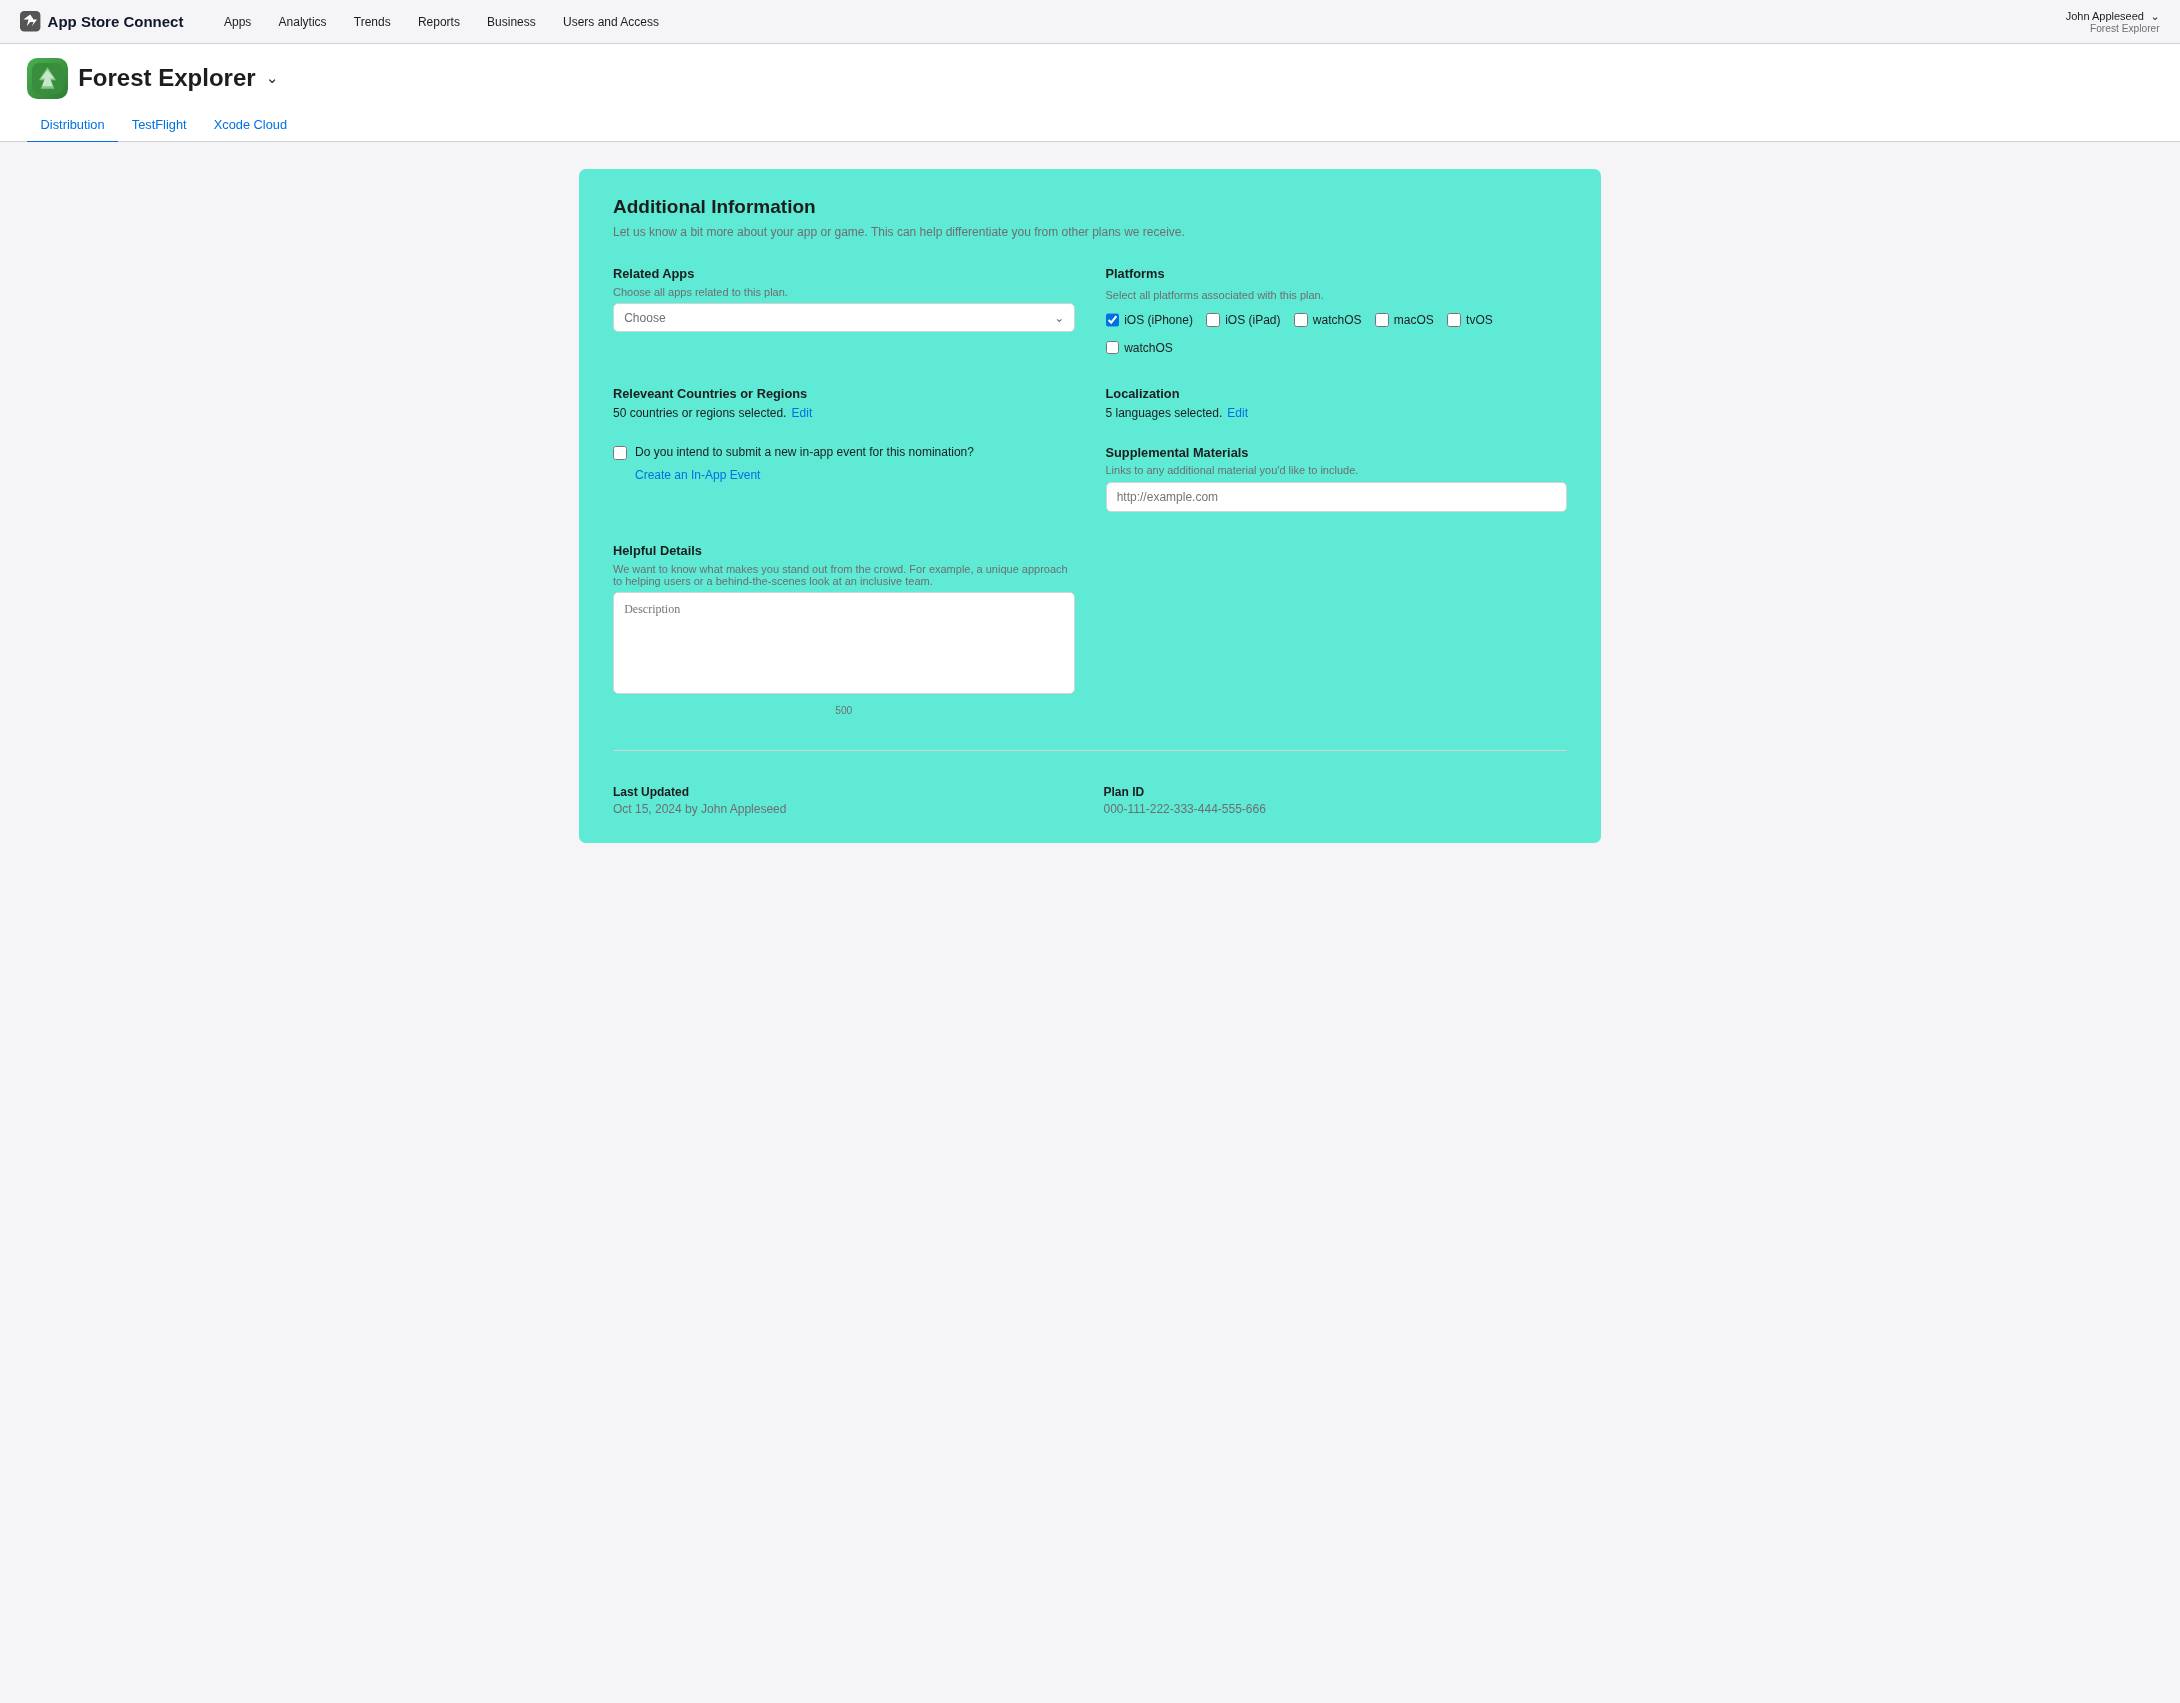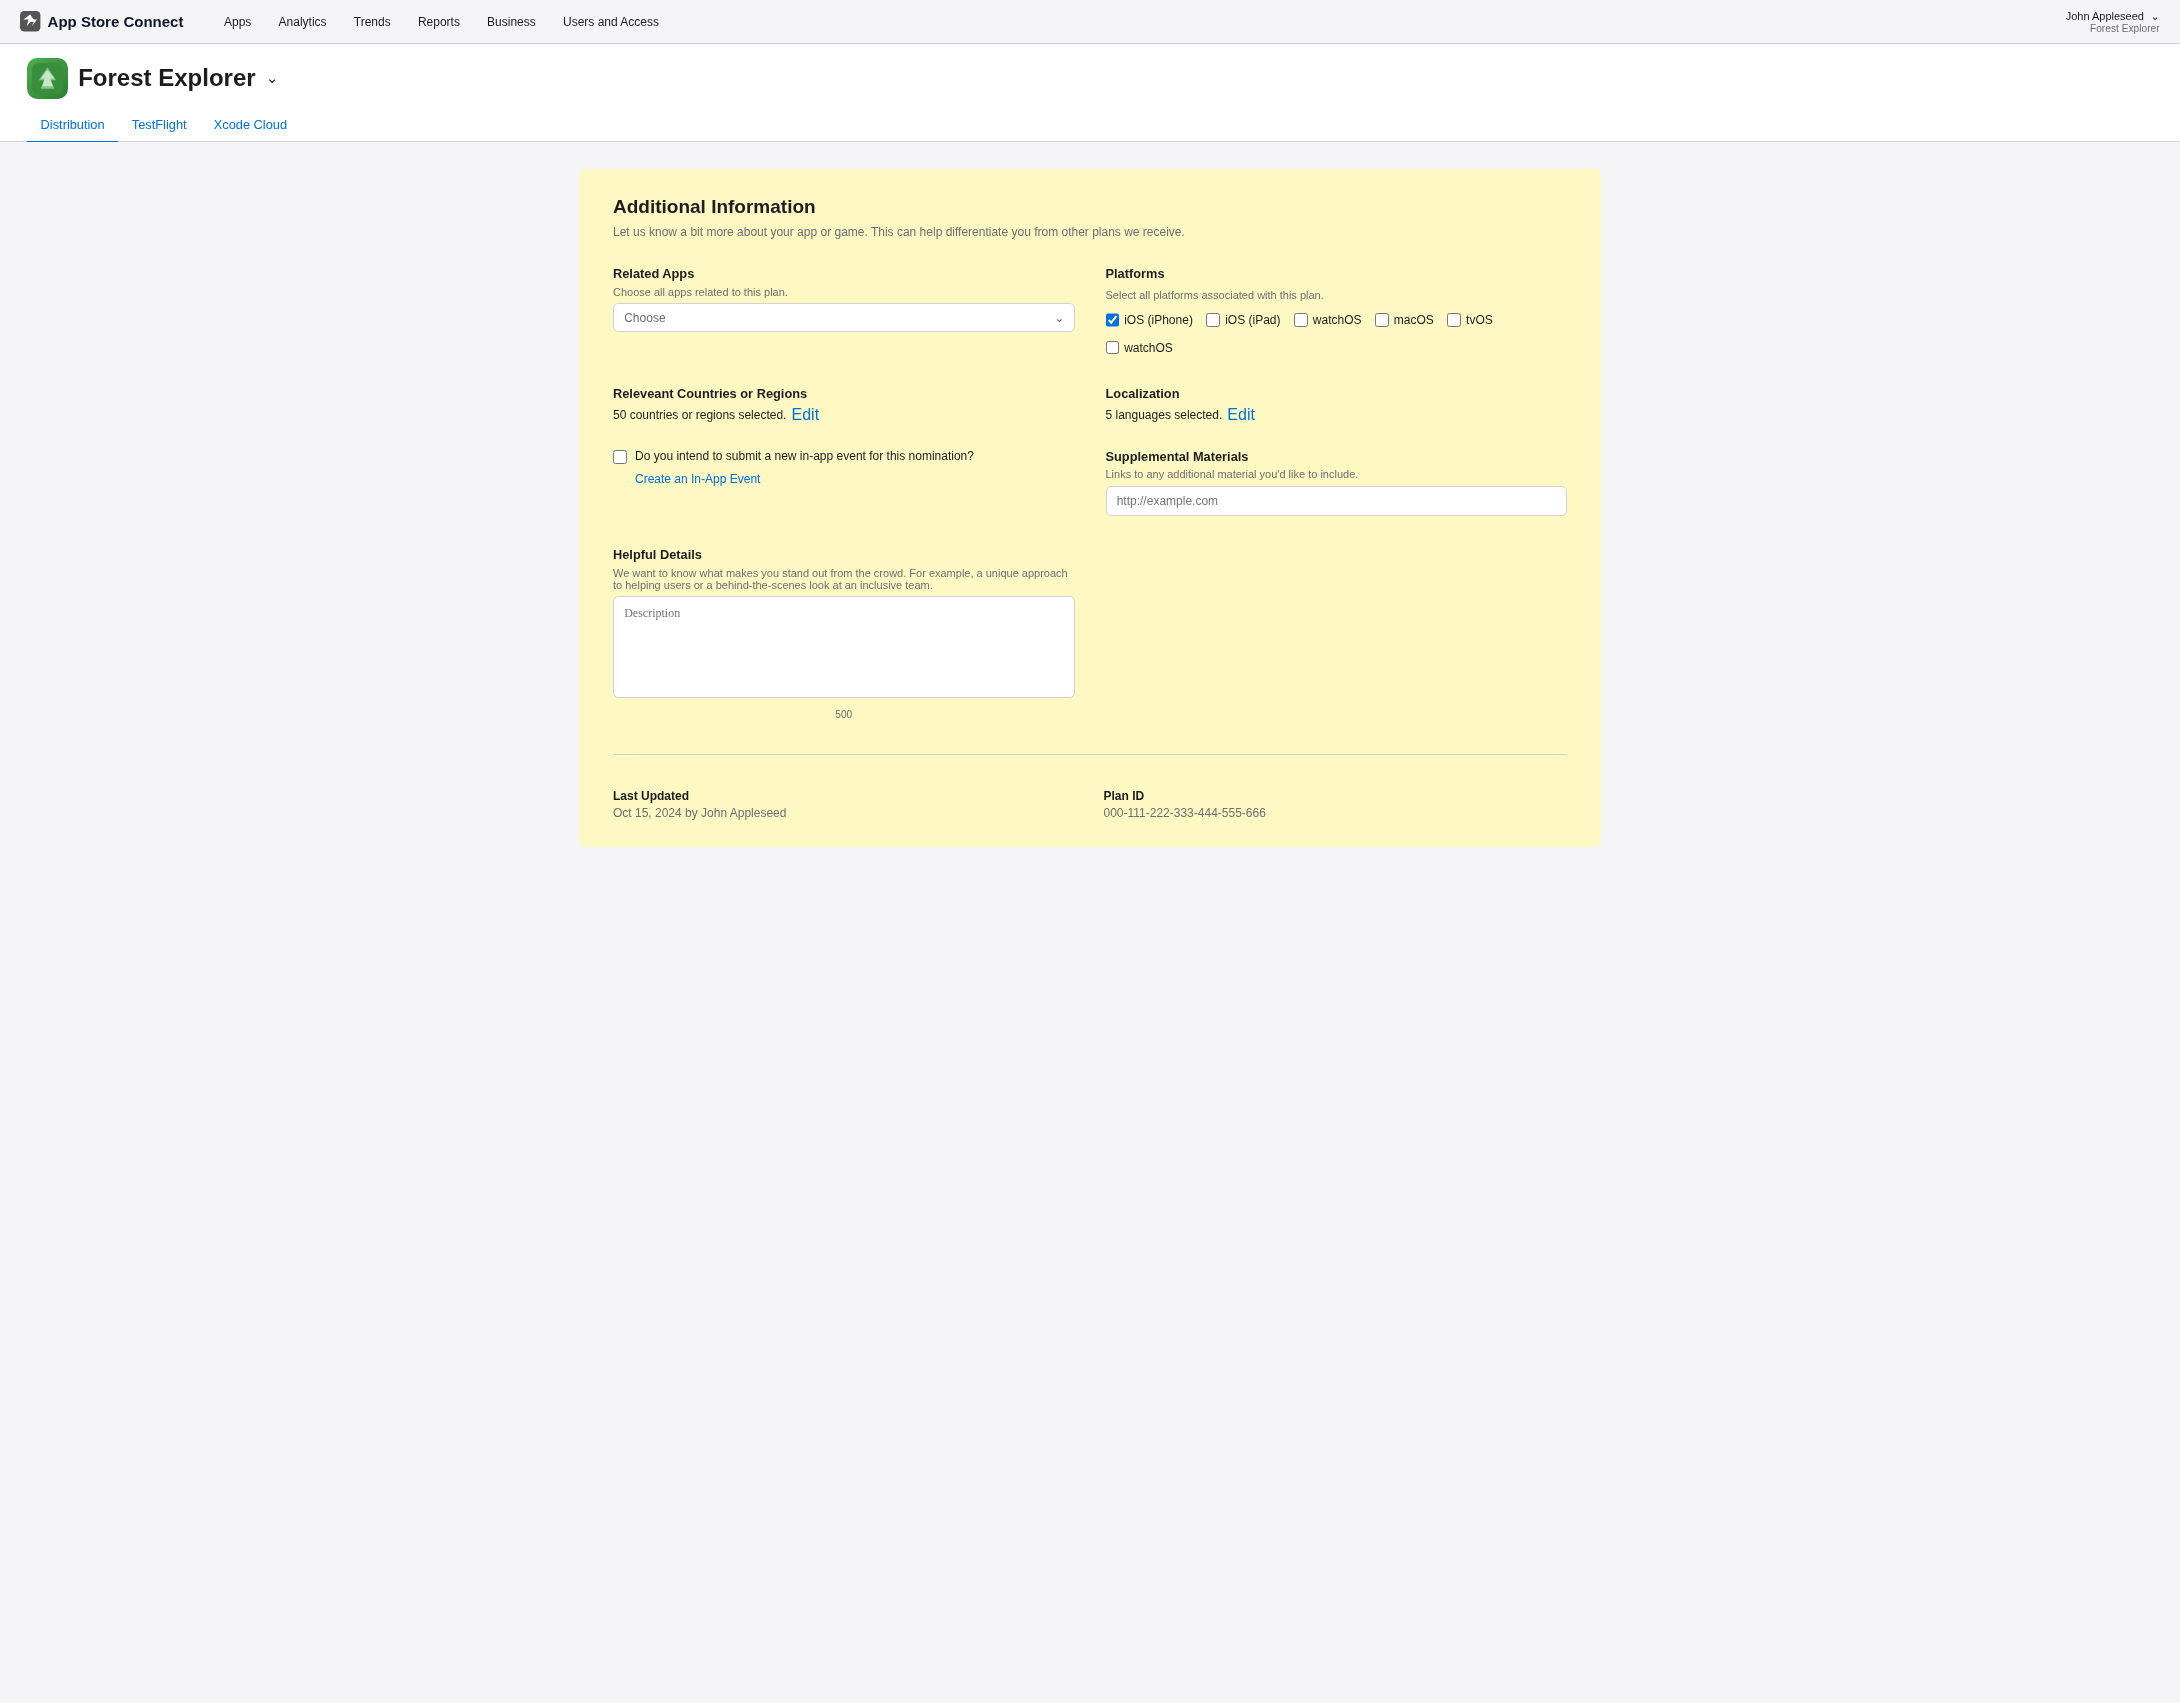--- a/index.html
+++ b/index.html
@@ -19,42 +19,42 @@
     .app-header { background: white; border-bottom: 0.9px solid #d2d2d7; padding: 13.6px 27px 0; }
     .app-title-row { display: flex; align-items: center; gap: 10.2px; margin-bottom: 10.2px; }
     .app-icon { width: 41px; height: 41px; border-radius: 10.2px; background: linear-gradient(135deg, #4caf50, #2e7d32); display: flex; align-items: center; justify-content: center; flex-shrink: 0; }
     .app-title { font-size: 24px; font-weight: 600; color: #1d1d1f; }
     .app-chevron { color: #1d1d1f; font-size: 15.3px; cursor: pointer; }
     .app-tabs { display: flex; gap: 0; }
     .app-tab { font-size: 12.8px; padding: 8.5px 13.6px; cursor: pointer; text-decoration: none; color: #0071e3; border-bottom: 1.7px solid transparent; margin-bottom: -0.9px; }
     .app-tab.active { border-bottom: 1.7px solid #0071e3; font-weight: 500; }
 
     
-    .main { background: #fef9c3; max-width: 1022px; margin: 27px auto; padding: 27px 34px; border-radius: 6.8px; }
+    .main { background: #5eead4; max-width: 1022px; margin: 27px auto; padding: 27px 34px; border-radius: 6.8px; }
 
     .section-title { font-size: 19px; font-weight: 600; margin-bottom: 6.8px; }
     .section-desc { color: #6e6e73; font-size: 12px; margin-bottom: 27px; }
 
     .form-grid { display: grid; grid-template-columns: 1fr 1fr; gap: 31px; }
     .form-group { display: flex; flex-direction: column; gap: 5.1px; }
     .form-label { font-size: 12.8px; font-weight: 600; color: #1d1d1f; }
     .form-sublabel { font-size: 11px; color: #6e6e73; }
     .form-select-wrapper { position: relative; }
     .form-select-wrapper select { width: 100%; padding: 6.8px 10.2px; border: 0.9px solid #d2d2d7; border-radius: 5.1px; font-size: 12px; background: white; appearance: none; cursor: pointer; color: #6e6e73; }
     .form-select-arrow { position: absolute; right: 10.2px; top: 50%; transform: translateY(-50%); pointer-events: none; color: #6e6e73; }
 
     
     .platforms-group { display: flex; flex-direction: column; gap: 8.5px; }
     .platform-checkboxes { display: flex; flex-wrap: wrap; gap: 13.6px; margin-top: 3.4px; }
     .platform-item { display: flex; align-items: center; gap: 5.1px; font-size: 12px; cursor: pointer; }
     .platform-item input[type="checkbox"] { width: 13.6px; height: 13.6px; cursor: pointer; accent-color: #0071e3; }
 
     
     .countries-row { display: flex; align-items: center; gap: 5.1px; }
-    .edit-link { color: #0071e3; cursor: pointer; text-decoration: none; font-size: 16px; }
+    .edit-link { color: #0071e3; cursor: pointer; text-decoration: none; font-size: 12px; }
 
     
     .checkbox-row { display: flex; align-items: flex-start; gap: 8.5px; margin-top: 6.8px; }
     .checkbox-row input[type="checkbox"] { width: 13.6px; height: 13.6px; margin-top: 0.9px; cursor: pointer; }
     .checkbox-label { font-size: 12px; color: #1d1d1f; }
     .create-link { color: #0071e3; cursor: pointer; text-decoration: none; font-size: 12px; margin-top: 3.4px; display: block; margin-left: 22px; }
 
     
     .helpful-details { grid-column: 1; }
     .textarea-wrapper { position: relative; font-family: Liberation Serif, serif; }

